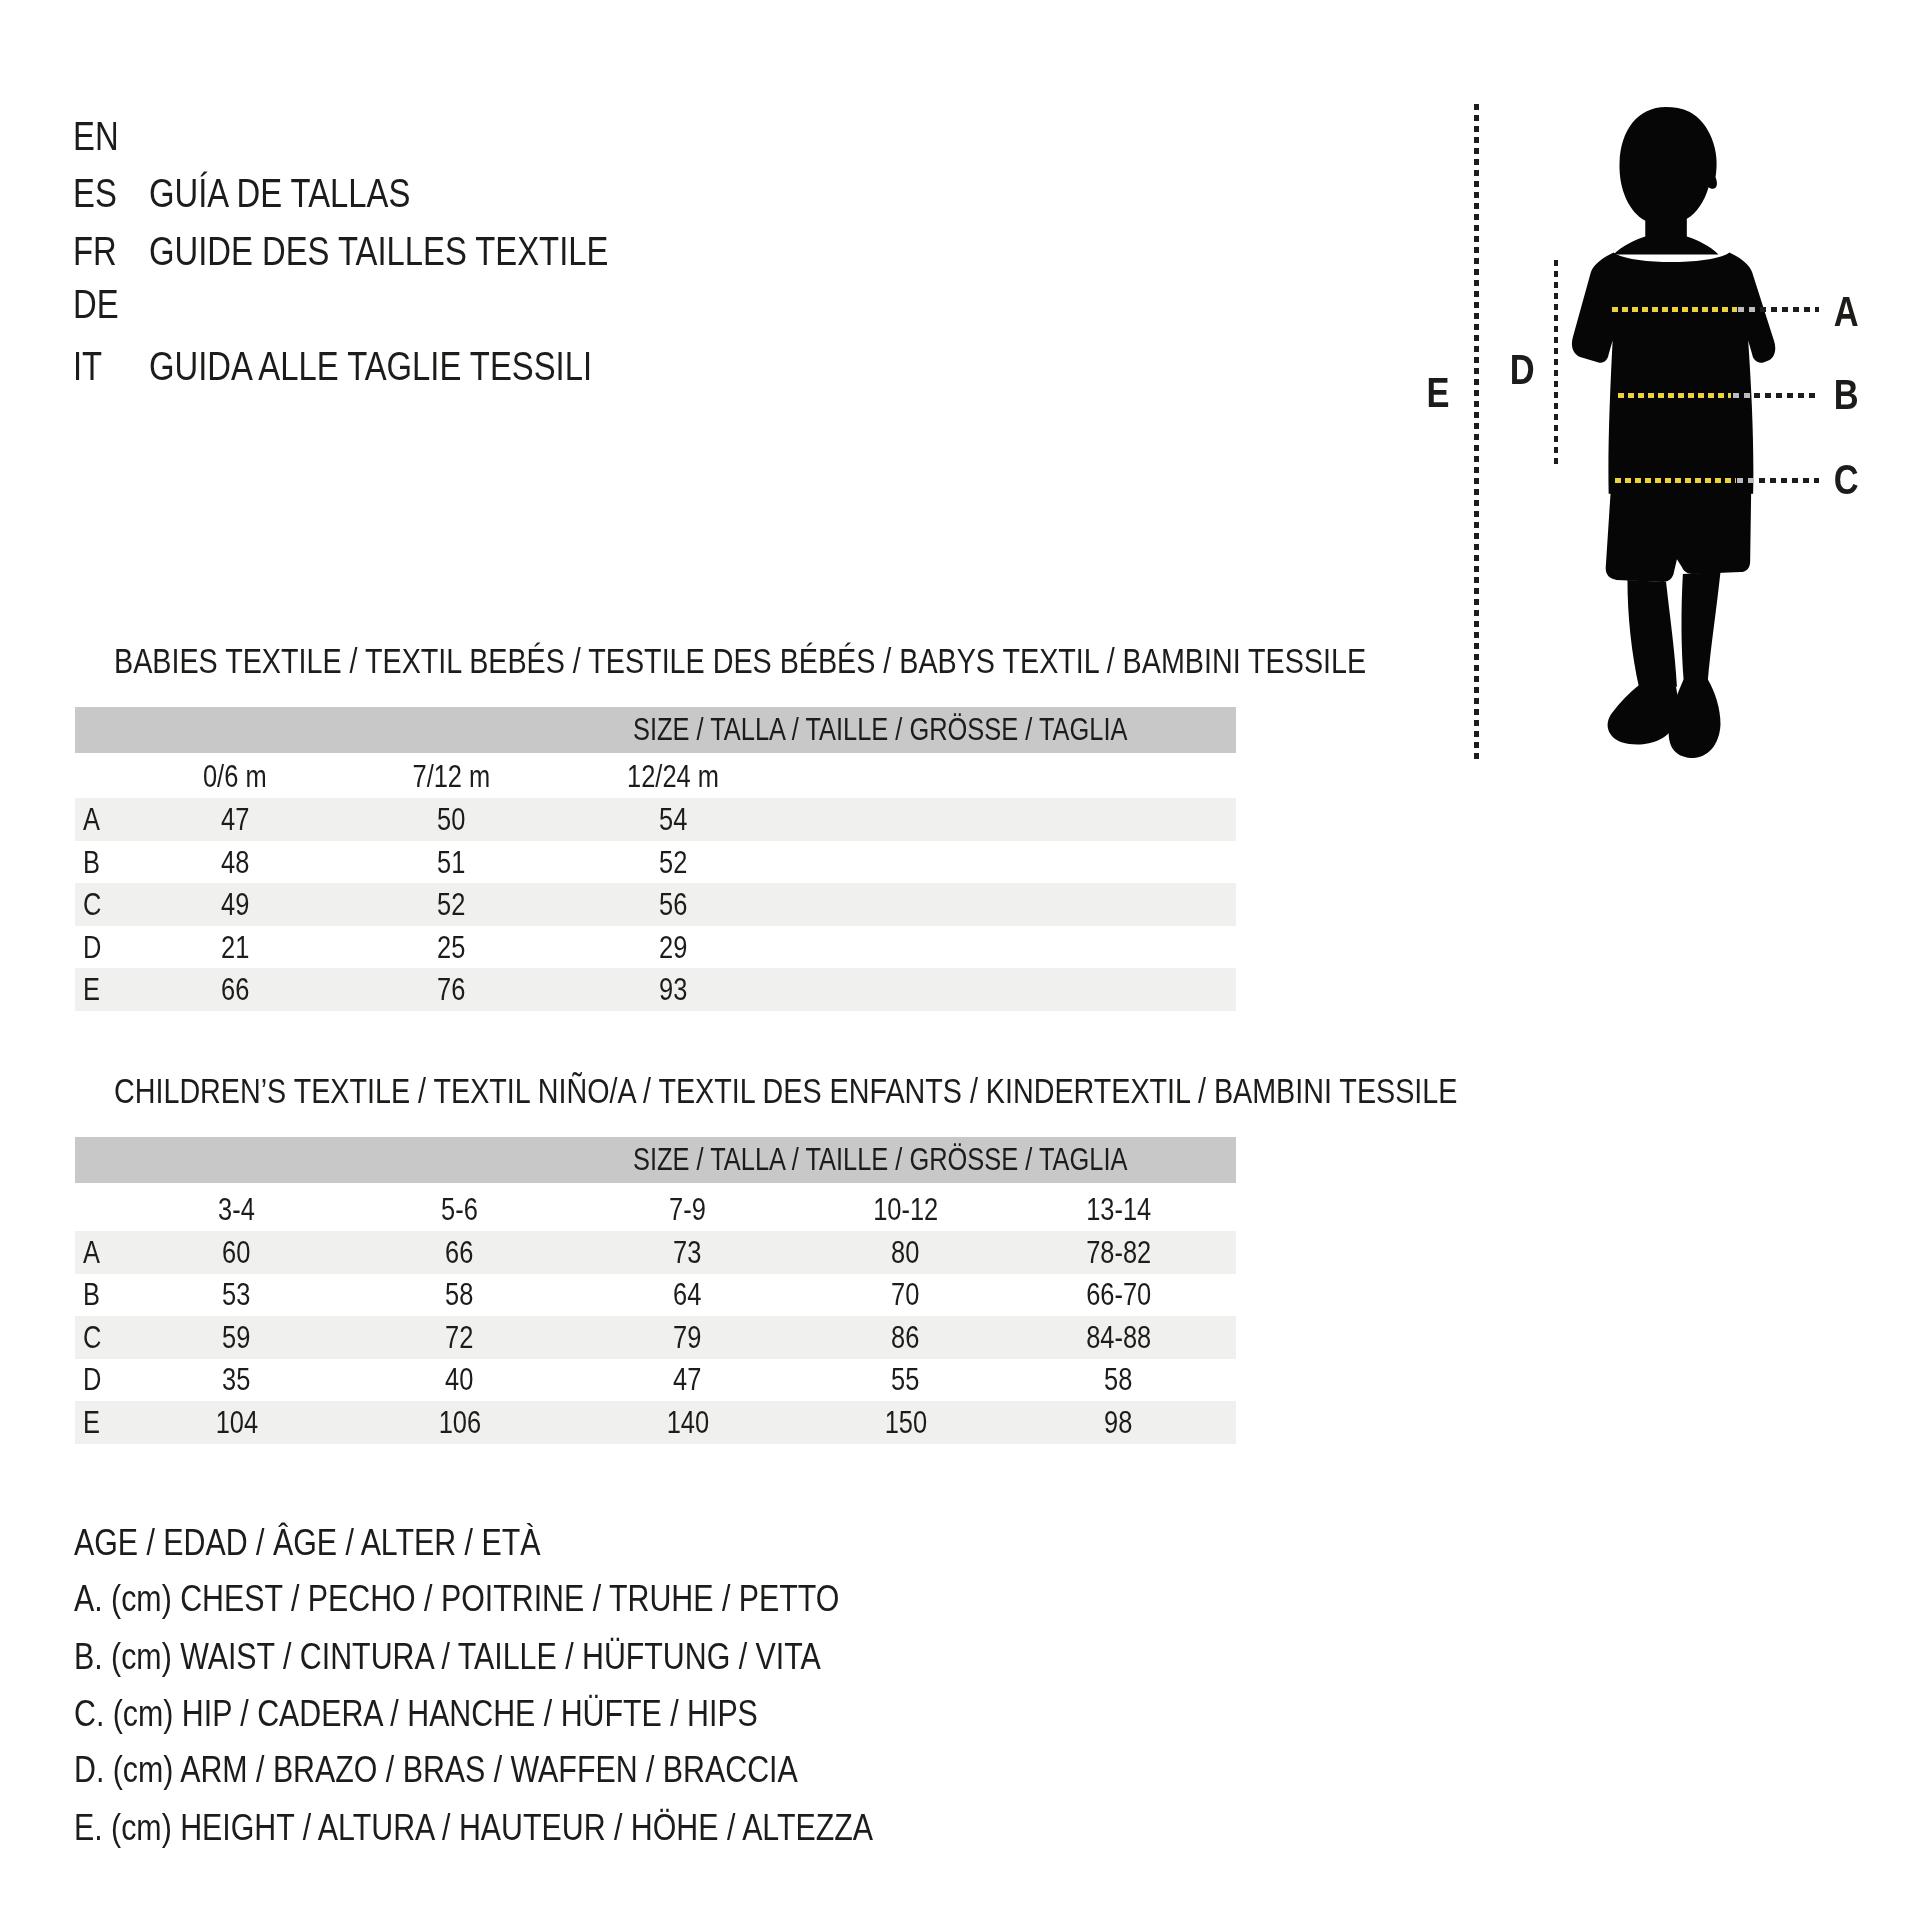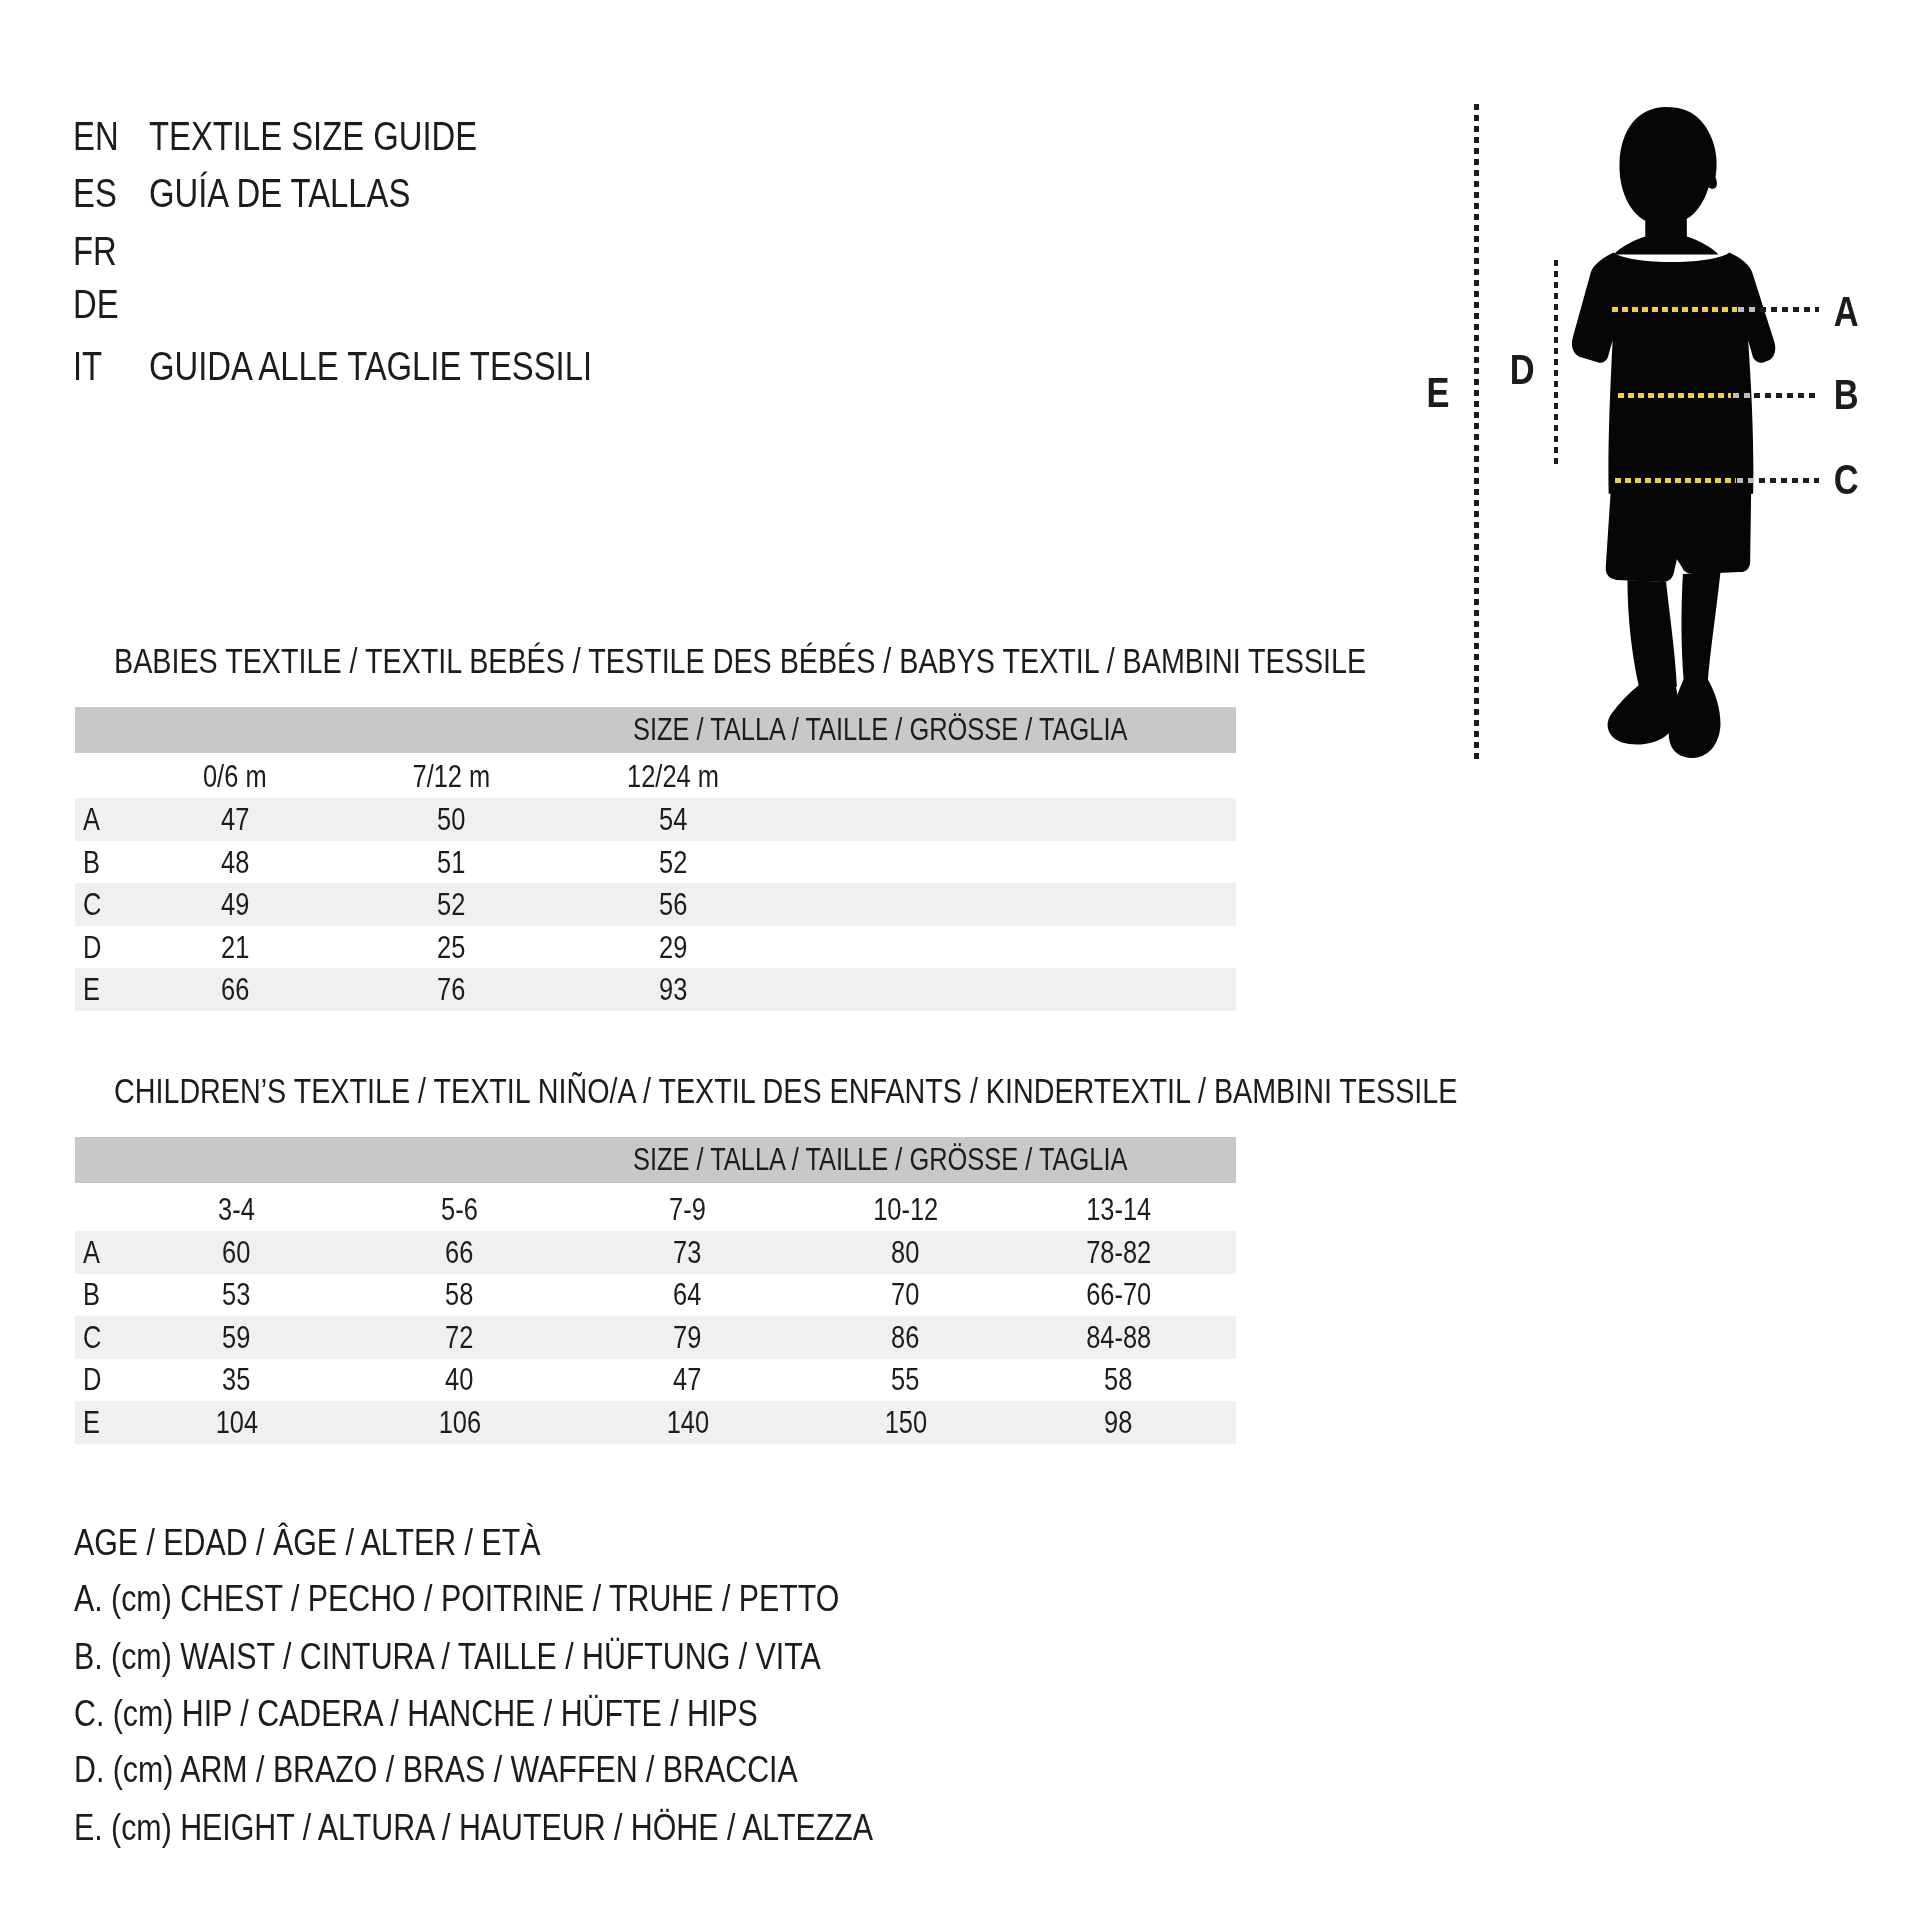--- a/index.html
+++ b/index.html
@@ -37,28 +37,28 @@
   .silhouette{position:absolute;left:1564px;top:105px;width:214px;height:657px;}
 </style>
 </head>
 <body>
 
 <div class="page">
 
   <div>
     <div class="lang-row" style="top:112px">
       <span class="lang-code"><span class="t">EN</span></span>
-      <span class="lang-title"><span class="t">TEXTILE SIZE GUIDE</span></span>
     </div>
     <div class="lang-row" style="top:169px">
       <span class="lang-code"><span class="t">ES</span></span>
       <span class="lang-title"><span class="t">GUÍA DE TALLAS</span></span>
     </div>
     <div class="lang-row" style="top:227px">
       <span class="lang-code"><span class="t">FR</span></span>
+      <span class="lang-title"><span class="t">GUIDE DES TAILLES TEXTILE</span></span>
     </div>
     <div class="lang-row" style="top:280px">
       <span class="lang-code"><span class="t">DE</span></span>
     </div>
     <div class="lang-row" style="top:342px">
       <span class="lang-code"><span class="t">IT</span></span>
       <span class="lang-title"><span class="t">GUIDA ALLE TAGLIE TESSILI</span></span>
     </div>
   </div>
 

